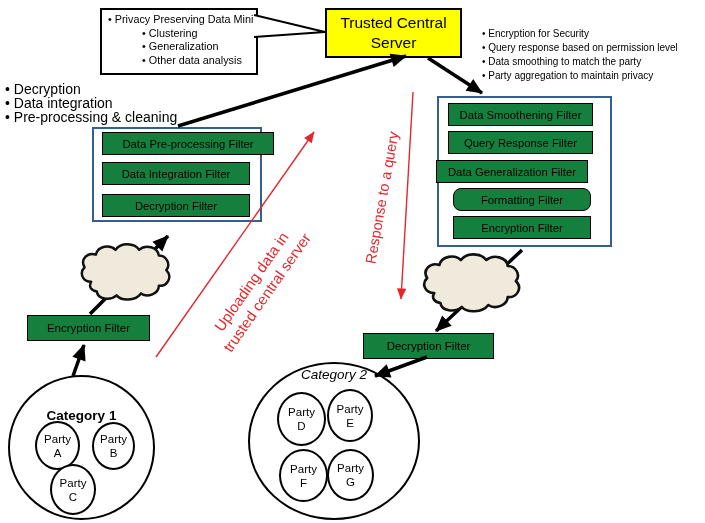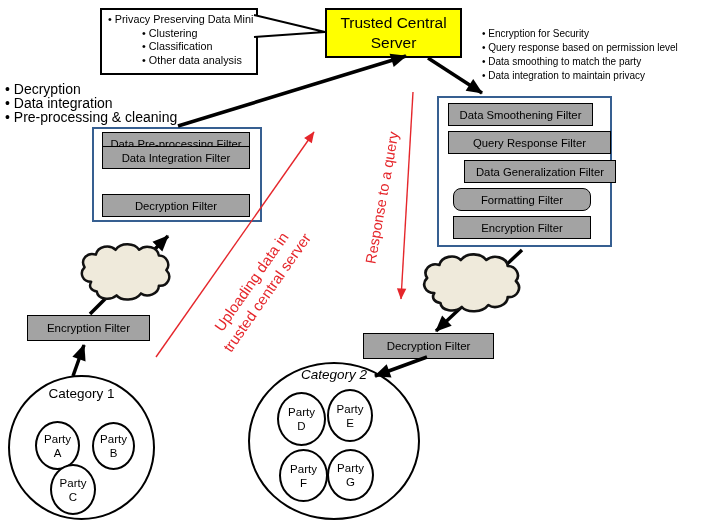--- a/index.html
+++ b/index.html
@@ -23,21 +23,21 @@
   .server{
     left:325px;top:8px;width:137px;height:50px;background:#ffff00;border:2px solid #000;
     display:flex;align-items:center;justify-content:center;text-align:center;
     font-size:15.5px;line-height:20px;
   }
   
   .stack{border:2.5px solid #365f91;background:#fff;}
   .stack1{left:92px;top:127px;width:170px;height:95px;}
   .stack2{left:437px;top:96px;width:175px;height:151px;}
   .fbox{
-    border:1.5px solid #000;background:#a3a3a3;display:flex;align-items:center;justify-content:center;
+    border:1.5px solid #000;background:#15803d;display:flex;align-items:center;justify-content:center;
     font-size:11.3px;white-space:nowrap;
   }
   
   .ellipse{border:2.5px solid #000;border-radius:50%;background:#fff;}
   .cat-label{text-align:center;font-size:13.5px;}
   .party{
     border:2.3px solid #000;border-radius:50%;background:#fff;
     display:flex;align-items:center;justify-content:center;text-align:center;
     font-size:11.5px;line-height:14px;
   }
@@ -55,78 +55,78 @@
   svg.layer{position:absolute;left:0;top:0;z-index:5;pointer-events:none;}
 </style>
 </head>
 <body>
 
 <div class="stage">
 
   <div class="abs callout">
     <div class="title">Privacy Preserving Data Mining</div>
     <div class="sub">Clustering</div>
-    <div class="sub">Classification</div>
+    <div class="sub">Generalization</div>
     <div class="sub">Other data analysis</div>
   </div>
 
   <div class="abs server">
     <span>Trusted Central Server</span>
   </div>
 
   <div class="abs notes" style="left:482px;top:27px;">
     <div>Encryption for Security</div>
     <div>Query response based on permission level</div>
     <div>Data smoothing to match the party</div>
-    <div>Data integration to maintain privacy</div>
+    <div>Party aggregation to maintain privacy</div>
   </div>
 
   <div class="abs notes" style="left:5px;top:82px;font-size:14px;">
     <div>Decryption</div>
     <div>Data integration</div>
     <div>Pre-processing &amp; cleaning</div>
   </div>
 
   <div class="abs stack stack1"></div>
-  <div class="abs fbox" style="left:102px;top:132px;width:148px;height:23px;text-align:center;">
+  <div class="abs fbox" style="left:102px;top:132px;width:172px;height:23px;text-align:center;">
     <span>Data Pre-processing Filter</span>
   </div>
-  <div class="abs fbox" style="left:102px;top:146px;width:148px;height:23px;">
+  <div class="abs fbox" style="left:102px;top:162px;width:148px;height:23px;">
     <span>Data Integration Filter</span>
   </div>
   <div class="abs fbox" style="left:102px;top:194px;width:148px;height:23px;">
     <span>Decryption Filter</span>
   </div>
 
   <div class="abs stack stack2"></div>
   <div class="abs fbox" style="left:448px;top:103px;width:145px;height:23px;">
     <span>Data Smoothening Filter</span>
   </div>
-  <div class="abs fbox" style="left:448px;top:131px;width:163px;height:23px;">
+  <div class="abs fbox" style="left:448px;top:131px;width:145px;height:23px;">
     <span>Query Response Filter</span>
   </div>
-  <div class="abs fbox" style="left:464px;top:160px;width:152px;height:23px;">
+  <div class="abs fbox" style="left:436px;top:160px;width:152px;height:23px;">
     <span>Data Generalization Filter</span>
   </div>
   <div class="abs fbox" style="left:453px;top:188px;width:138px;height:23px;border-radius:8px;">
     <span>Formatting Filter</span>
   </div>
   <div class="abs fbox" style="left:453px;top:216px;width:138px;height:23px;">
     <span>Encryption Filter</span>
   </div>
 
   <div class="abs fbox" style="left:27px;top:315px;width:123px;height:26px;font-size:11.5px;">
     <span>Encryption Filter</span>
   </div>
   <div class="abs fbox" style="left:363px;top:333px;width:131px;height:26px;font-size:11.5px;">
     <span>Decryption Filter</span>
   </div>
 
   <div class="abs ellipse" style="left:8px;top:375px;width:147px;height:145px;"></div>
-  <div class="abs cat-label" style="left:8px;top:386px;width:147px;">Category 1</div>
+  <div class="abs cat-label" style="left:8px;top:408px;width:147px;font-weight:bold;">Category 1</div>
   <div class="abs party" style="left:35px;top:421px;width:45px;height:49px;">
     <span>Party A</span>
   </div>
   <div class="abs party" style="left:92px;top:422px;width:43px;height:48px;">
     <span>Party B</span>
   </div>
   <div class="abs party" style="left:50px;top:464px;width:46px;height:51px;">
     <span>Party C</span>
   </div>
 

